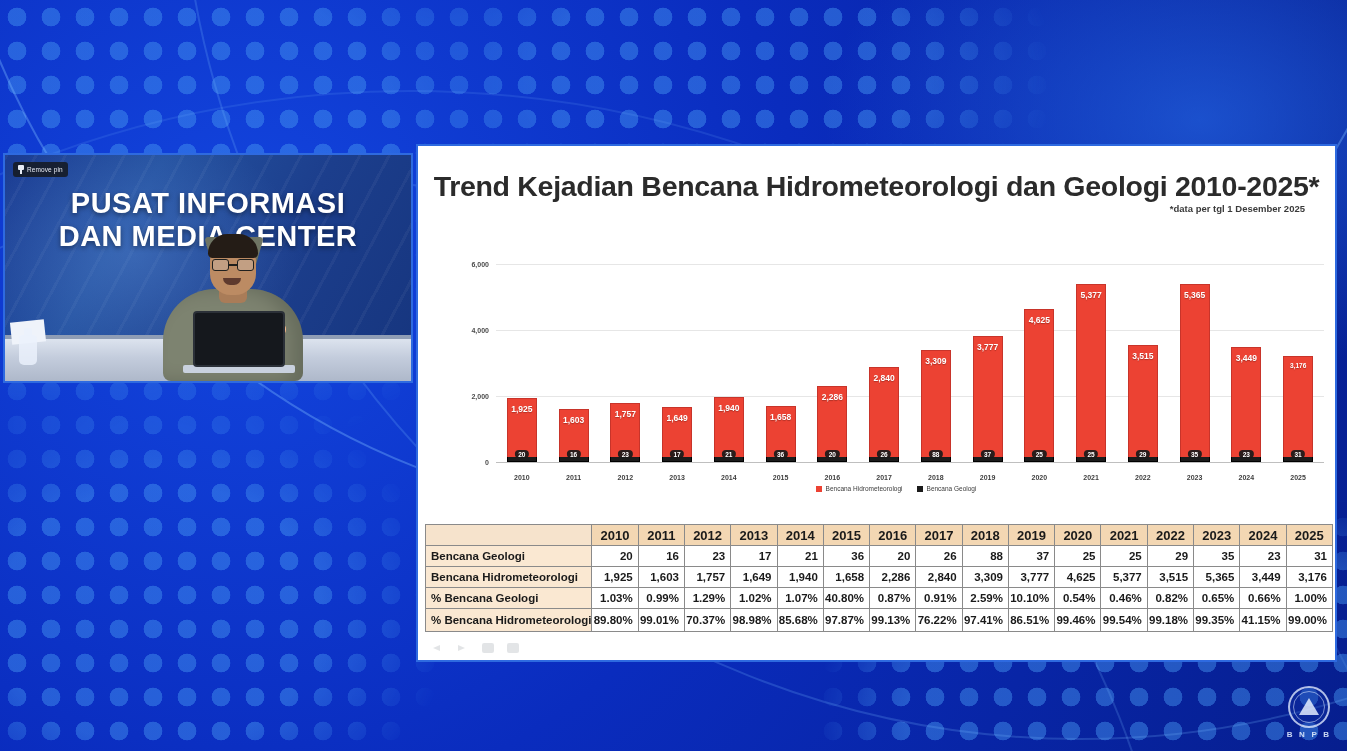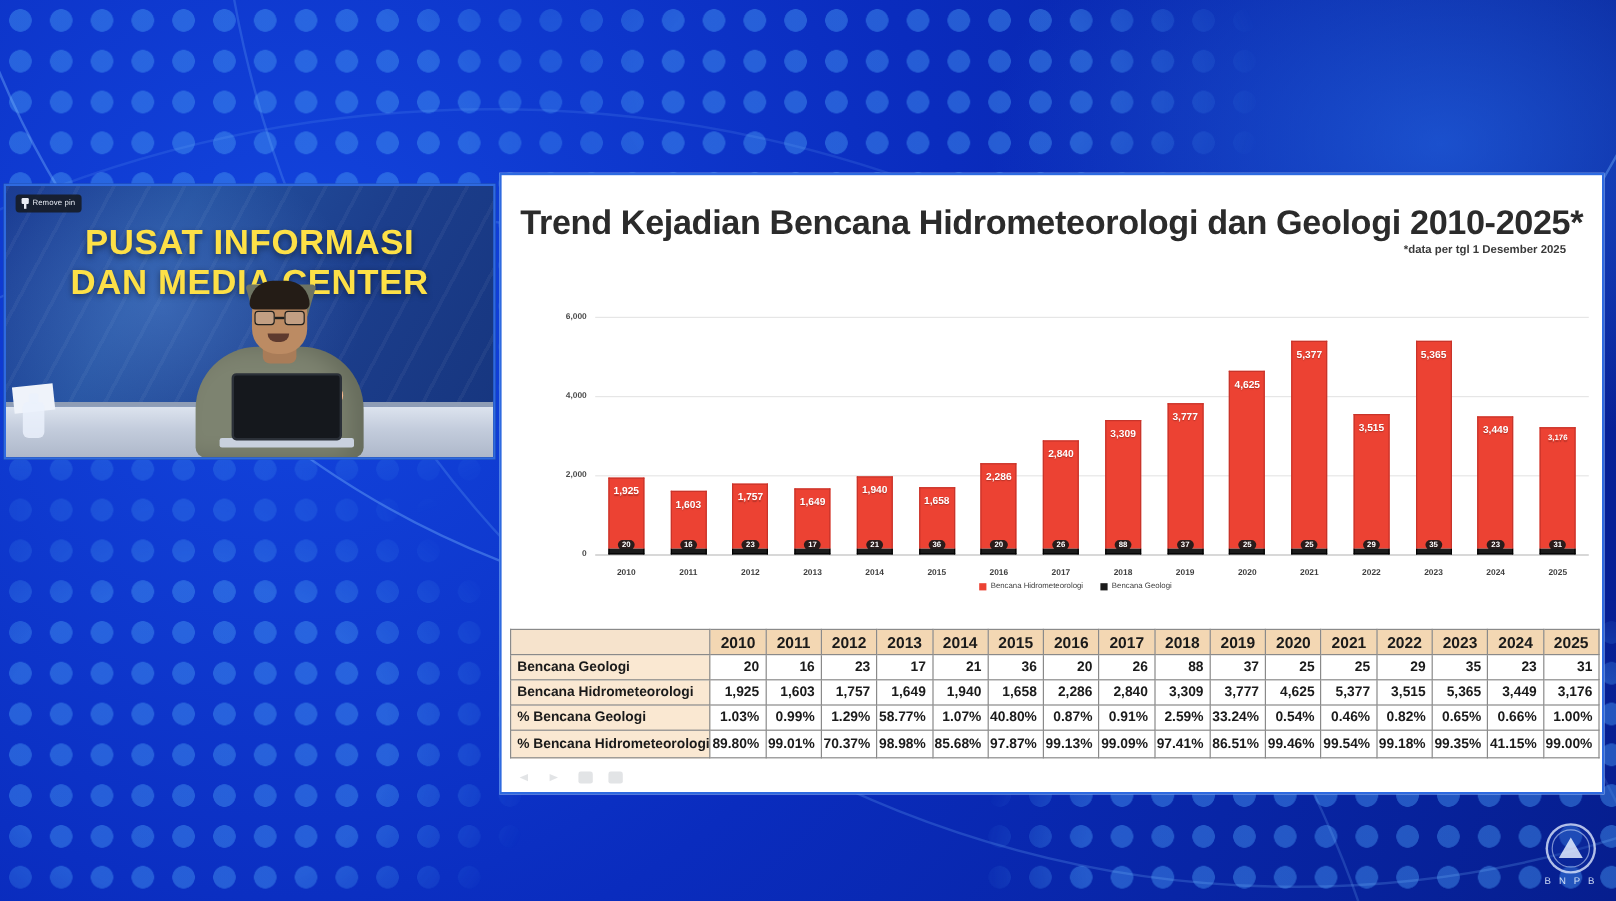--- a/index.html
+++ b/index.html
@@ -67,21 +67,21 @@
     background:
       repeating-linear-gradient(118deg, rgba(255,255,255,.045) 0 3px, rgba(255,255,255,0) 3px 26px);
   }
   .studio-glow {
     position:absolute; left:-40px; top:-30px; width:340px; height:260px;
     background:radial-gradient(ellipse at center, rgba(110,160,235,.30), rgba(0,0,0,0) 70%);
   }
   #studio-headline {
     position:absolute; left:0; right:0; top:32px;
     text-align:center;
-    color:#fde047;
+    color:#ffffff;
     font-weight:bold;
     font-size:29px;
     line-height:33px;
     letter-spacing:.5px;
     text-shadow:0 2px 5px rgba(0,0,0,.45);
     font-family:"Liberation Sans", sans-serif;
   }
   
   .desk {
     position:absolute; left:0; right:0; bottom:0; height:42px;
@@ -319,21 +319,21 @@
     content:""; position:absolute; inset:3px; border-radius:50%;
     border:1px solid rgba(215,228,255,.6);
   }
   .bnpb-tri {
     width:0; height:0;
     border-left:10px solid transparent; border-right:10px solid transparent;
     border-bottom:17px solid rgba(228,238,255,.92);
   }
   .bnpb-text {
     margin-top:2px; color:rgba(230,240,255,.95);
-    font-size:8px; font-weight:normal; letter-spacing:2.2px;
+    font-size:8px; font-weight:bold; letter-spacing:2.2px;
   }
 </style>
 </head>
 <body>
 
 <div id="backdrop">
   <div class="bg-base"></div>
   <div class="glow"></div>
   <div class="bg-dots"></div>
   <div class="swoosh sw1"></div>
@@ -637,44 +637,44 @@
             <td class="val">3,515</td>
             <td class="val">5,365</td>
             <td class="val">3,449</td>
             <td class="val">3,176</td>
           </tr>
           <tr>
             <td class="rowlabel">% Bencana Geologi</td>
             <td class="val">1.03%</td>
             <td class="val">0.99%</td>
             <td class="val">1.29%</td>
-            <td class="val">58.77%</td>
+            <td class="val">1.02%</td>
             <td class="val">1.07%</td>
             <td class="val">40.80%</td>
             <td class="val">0.87%</td>
             <td class="val">0.91%</td>
             <td class="val">2.59%</td>
-            <td class="val">33.24%</td>
+            <td class="val">10.10%</td>
             <td class="val">0.54%</td>
             <td class="val">0.46%</td>
             <td class="val">0.82%</td>
             <td class="val">0.65%</td>
             <td class="val">0.66%</td>
             <td class="val">1.00%</td>
           </tr>
           <tr class="tall">
             <td class="rowlabel">% Bencana Hidrometeorologi</td>
             <td class="val">89.80%</td>
             <td class="val">99.01%</td>
             <td class="val">70.37%</td>
             <td class="val">98.98%</td>
             <td class="val">85.68%</td>
             <td class="val">97.87%</td>
             <td class="val">99.13%</td>
-            <td class="val">99.09%</td>
+            <td class="val">76.22%</td>
             <td class="val">97.41%</td>
             <td class="val">86.51%</td>
             <td class="val">99.46%</td>
             <td class="val">99.54%</td>
             <td class="val">99.18%</td>
             <td class="val">99.35%</td>
             <td class="val">41.15%</td>
             <td class="val">99.00%</td>
           </tr>
         </tbody>

